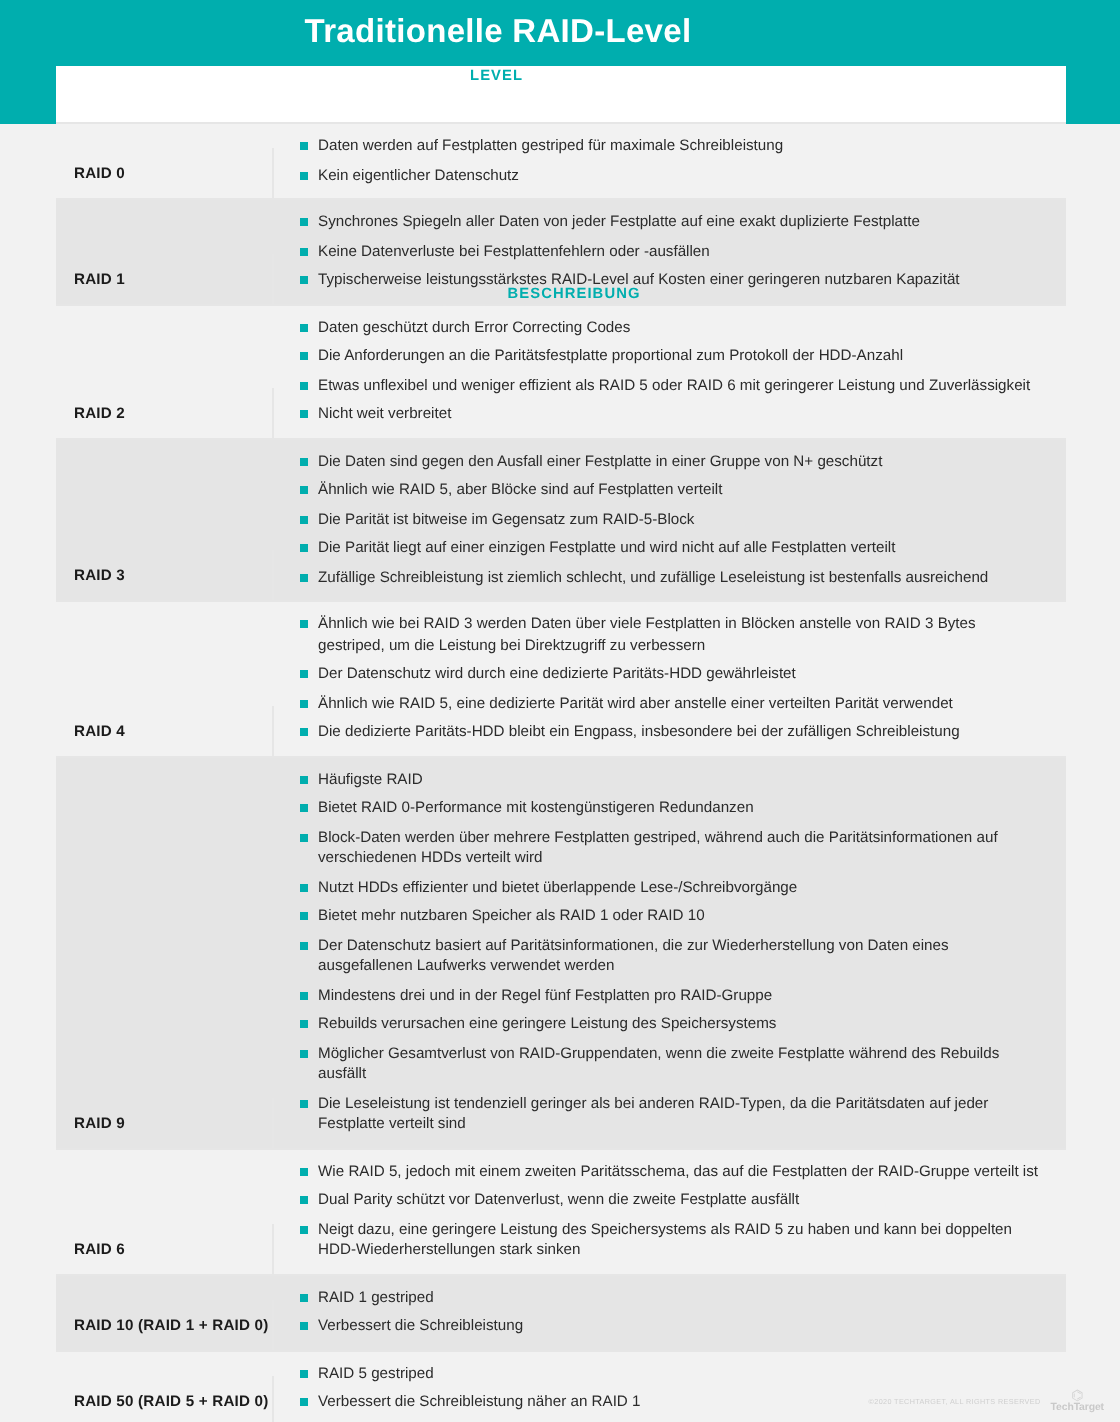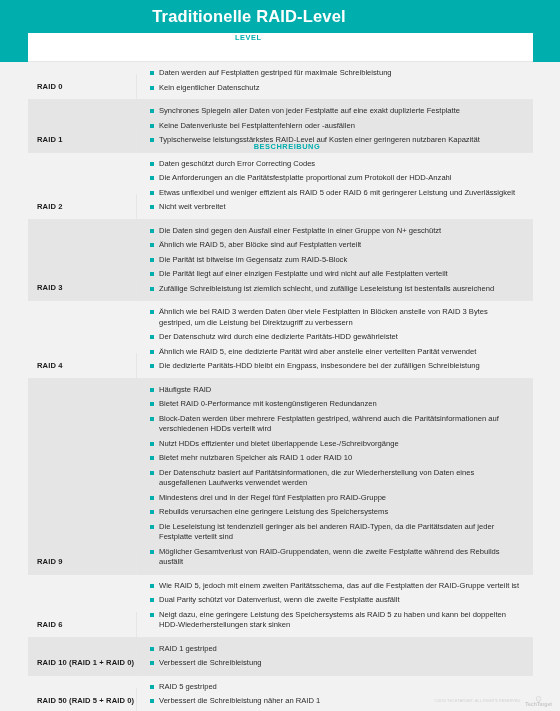--- a/index.html
+++ b/index.html
@@ -232,22 +232,22 @@
     <div class="col-desc">
       <ul class="bullets">
         <li>Häufigste RAID</li>
         <li>Bietet RAID 0-Performance mit kostengünstigeren Redundanzen</li>
         <li>Block-Daten werden über mehrere Festplatten gestriped, während auch die Paritätsinformationen auf verschiedenen HDDs verteilt wird</li>
         <li>Nutzt HDDs effizienter und bietet überlappende Lese-/Schreibvorgänge</li>
         <li>Bietet mehr nutzbaren Speicher als RAID 1 oder RAID 10</li>
         <li>Der Datenschutz basiert auf Paritätsinformationen, die zur Wiederherstellung von Daten eines ausgefallenen Laufwerks verwendet werden</li>
         <li>Mindestens drei und in der Regel fünf Festplatten pro RAID-Gruppe</li>
         <li>Rebuilds verursachen eine geringere Leistung des Speichersystems</li>
+        <li>Möglicher Gesamtverlust von RAID-Gruppendaten, wenn die zweite Festplatte während des Rebuilds ausfällt</li>
         <li>Die Leseleistung ist tendenziell geringer als bei anderen RAID-Typen, da die Paritätsdaten auf jeder Festplatte verteilt sind</li>
-        <li>Möglicher Gesamtverlust von RAID-Gruppendaten, wenn die zweite Festplatte während des Rebuilds ausfällt</li>
       </ul>
     </div>
   </div>
 
   <div class="trow alt">
     <div class="col-level">RAID 6</div>
     <div class="col-desc">
       <ul class="bullets">
         <li>Wie RAID 5, jedoch mit einem zweiten Paritätsschema, das auf die Festplatten der RAID-Gruppe verteilt ist</li>
         <li>Dual Parity schützt vor Datenverlust, wenn die zweite Festplatte ausfällt</li>

